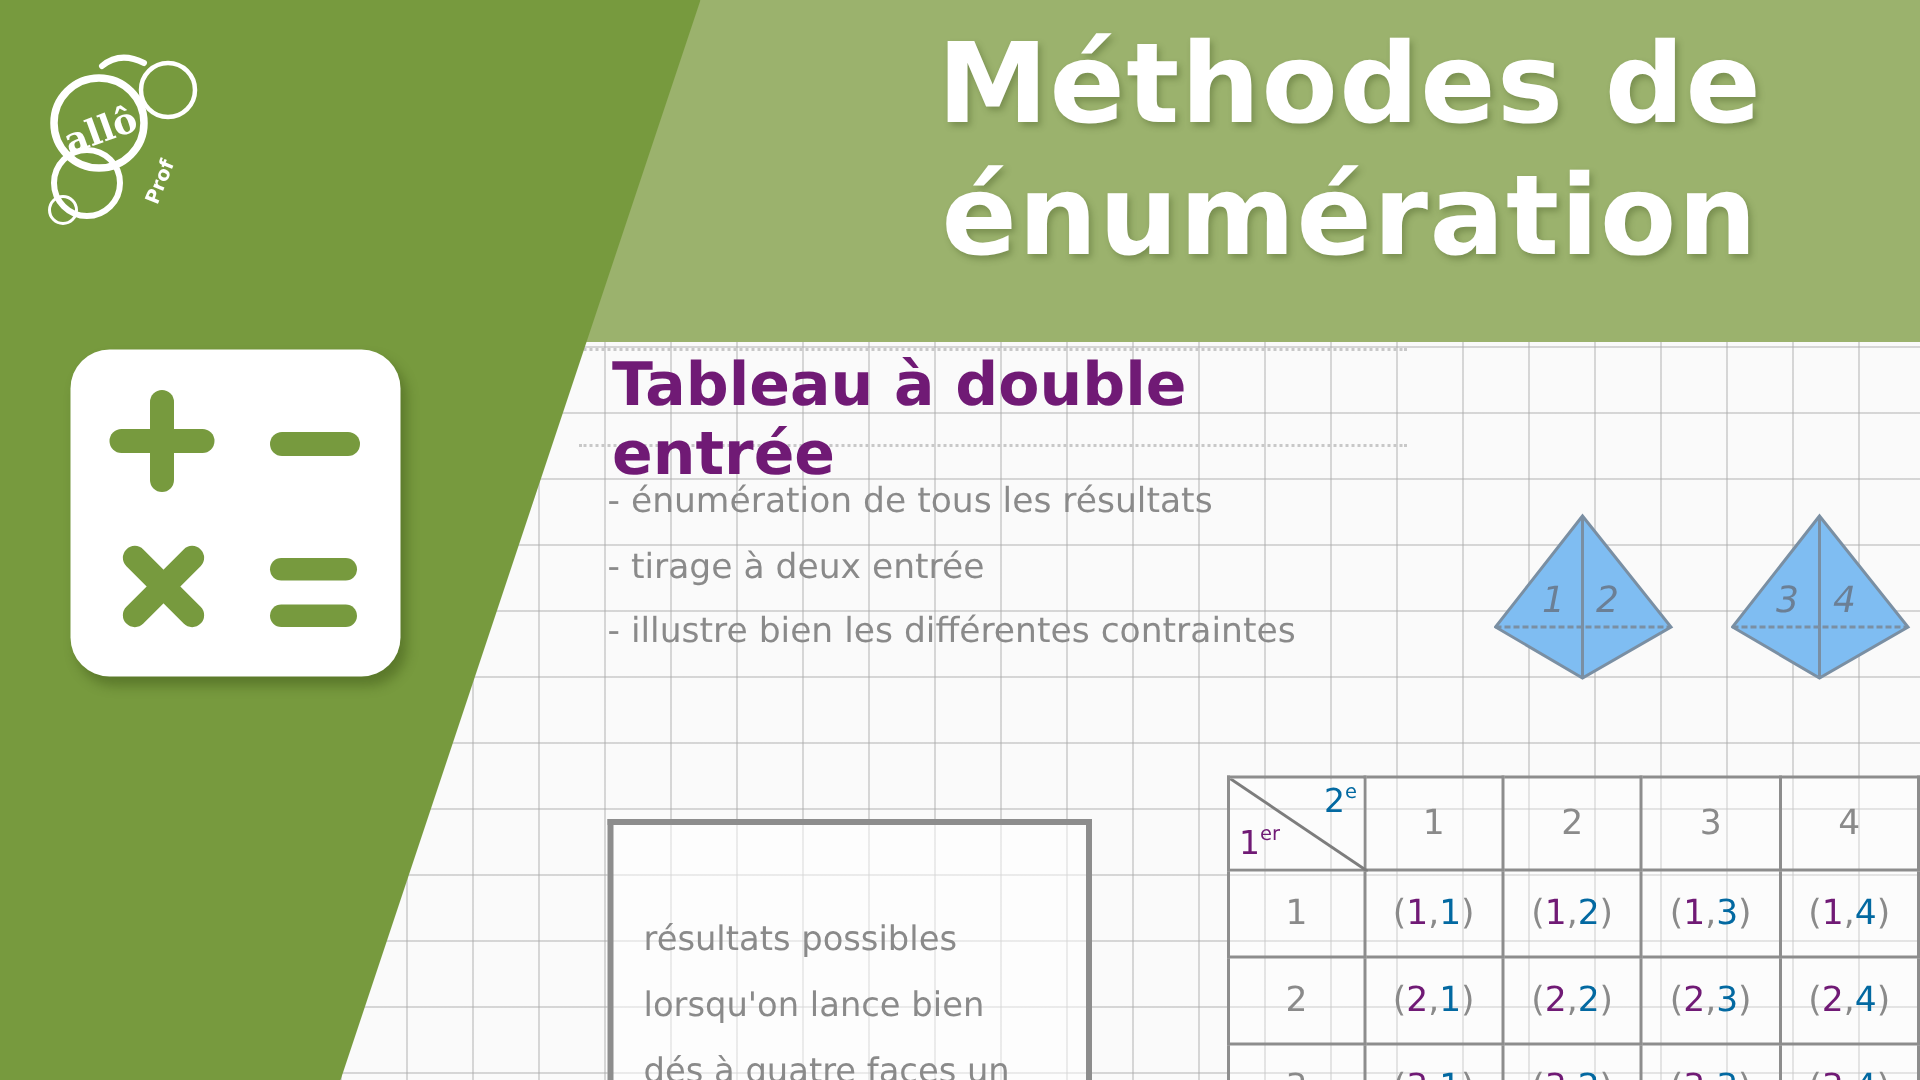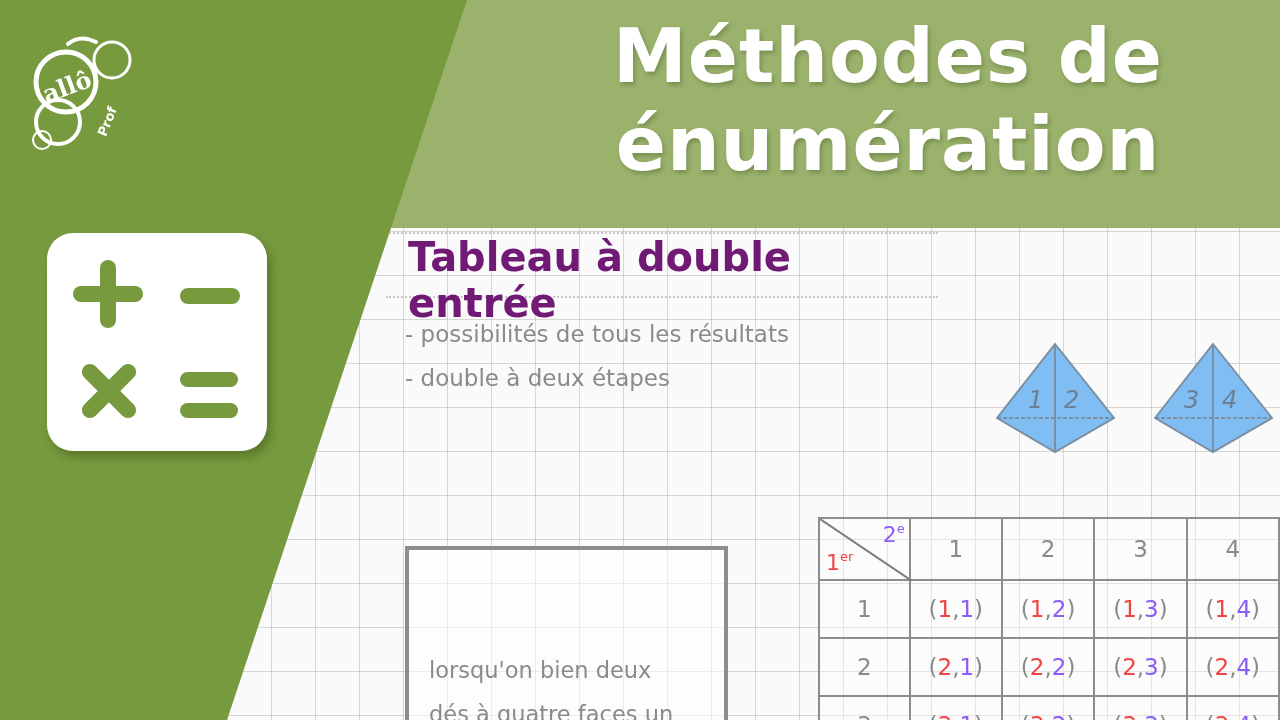--- a/index.html
+++ b/index.html
@@ -15,21 +15,21 @@
       repeating-linear-gradient(to bottom, transparent 0 43px, rgba(170,170,170,0.45) 43px 44px);
     background-position: 8px 0, 0 12px;
   }
 
   
   .banner {
     position: absolute; left: 0; top: 0; width: 1280px; height: 228px;
     background: #9bb26d;
   }
   .title {
-    position: absolute; left: 528px; top: 12px; width: 720px;
+    position: absolute; left: 540px; top: 12px; width: 720px;
     text-align: center; color: #ffffff;
     font-family: "DejaVu Sans", sans-serif; font-weight: bold;
     font-size: 74px; line-height: 88px; letter-spacing: 1px;
     text-shadow: 2px 3px 4px rgba(60,80,30,0.35);
   }
 
   
   .sidepanel {
     position: absolute; left: 0; top: 0; width: 1280px; height: 720px;
     background: #779a3e;
@@ -83,22 +83,22 @@
   }
   .grid td {
     border: 2px solid #8d8d8d; height: 59px; text-align: center;
     font-family: "DejaVu Sans", sans-serif; font-size: 23px; color: #8a8a8a;
     background: rgba(255,255,255,0.35);
   }
   .grid td.c0 { width: 92px; }
   .grid td.cn { width: 93px; }
   .grid tr.hdr td { height: 62px; }
   .grid tr.row td { height: 58px; }
-  .blue { color: #ef4444; }
-  .red  { color: #8b5cf6; }
+  .blue { color: #701a75; }
+  .red  { color: #0369a1; }
   .corner { position: relative; padding: 0; }
   .corner svg { position: absolute; left: 0; top: 0; }
   .corner .first { position: absolute; left: 6px; bottom: 4px; font-size: 22px; }
   .corner .second { position: absolute; right: 4px; top: 2px; font-size: 22px; }
   .corner sup { font-size: 13px; vertical-align: 9px; }
 </style>
 </head>
 <body>
 
 <div class="paper"></div>
@@ -108,29 +108,30 @@
     <div>Méthodes de</div>
     <div>énumération</div>
   </div>
 </div>
 
 <div class="slide-heading">
   <span>Tableau à double entrée</span>
 </div>
 
 <ul class="bullets">
-  <li>- possibilités de tous les résultats</li>
-  <li>- double à deux étapes</li>
+  <li>- énumération de tous les résultats</li>
+  <li>- tirage à deux entrée</li>
+  <li>- illustre bien les différentes contraintes</li>
 </ul>
 
 <div class="problem">
   <p>
     <br>
-    <br>
-    <span>lorsqu'on bien deux</span><br>
+    <span>résultats possibles</span><br>
+    <span>lorsqu'on lance bien</span><br>
     <span>dés à quatre faces un</span>
   </p>
 </div>
 
 <div class="dice d1">
   <svg width="120" height="112" viewBox="0 0 120 112">
     <polygon points="59,2 118,76 59,110 1,76" fill="#7fbdf2" stroke="#7a8fa3" stroke-width="2"></polygon>
     <line x1="59" y1="2" x2="59" y2="110" stroke="#7a8fa3" stroke-width="2"></line>
     <line x1="1" y1="76" x2="118" y2="76" stroke="#7a8fa3" stroke-width="2" stroke-dasharray="4 2"></line>
   </svg>

